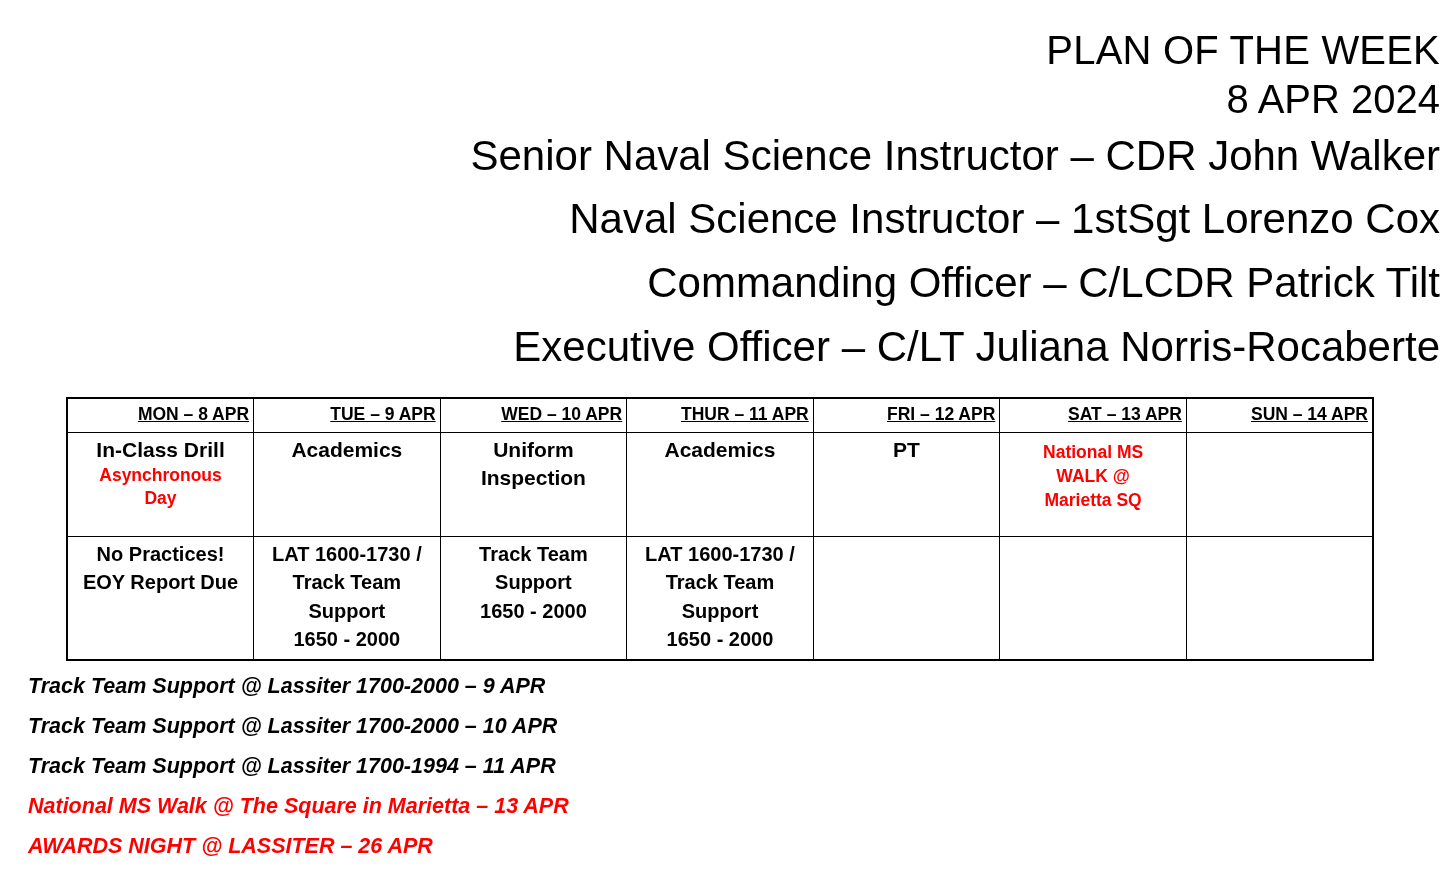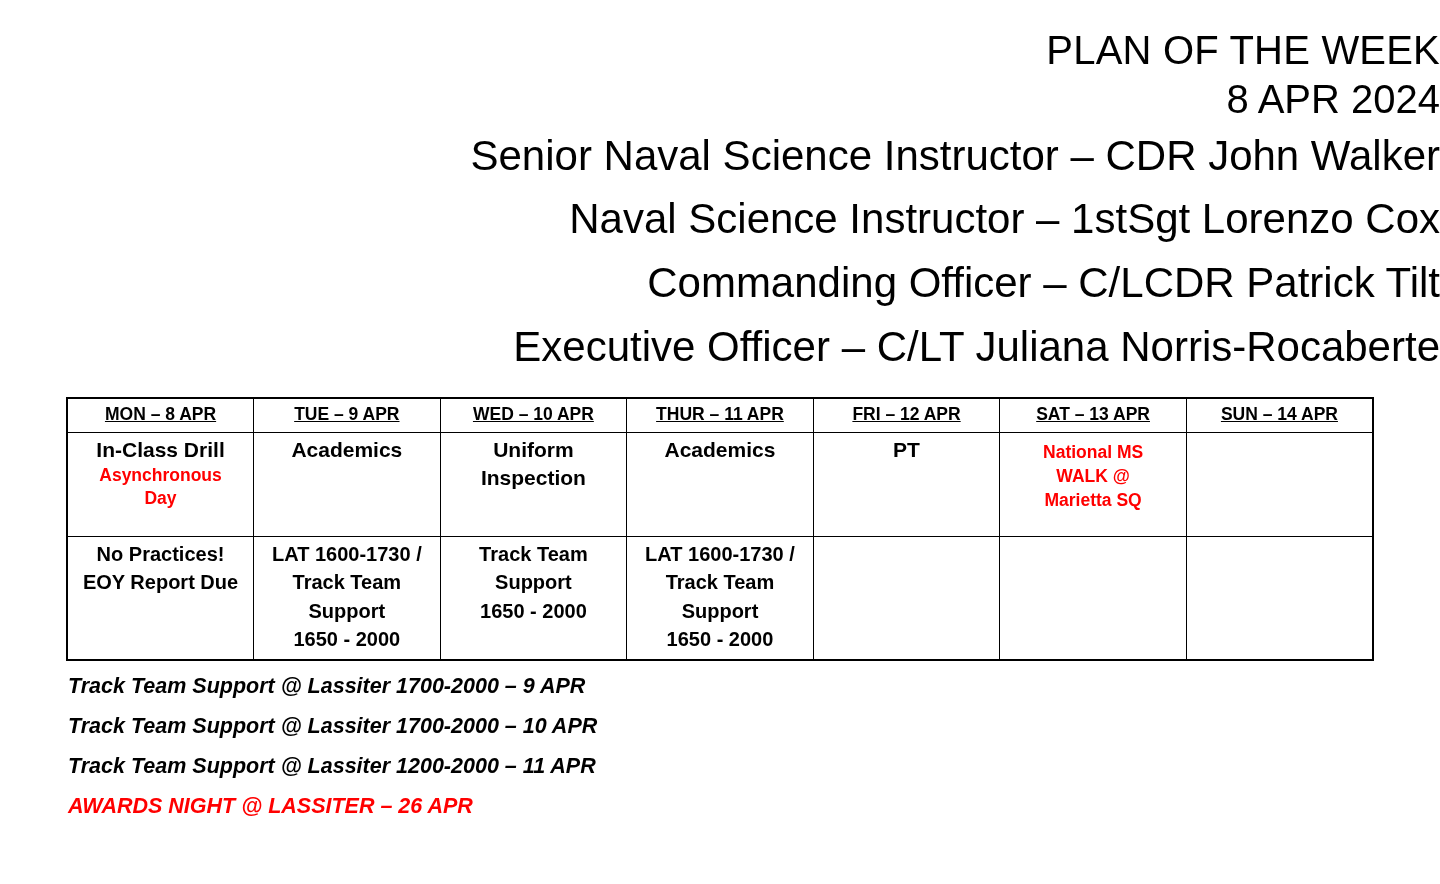--- a/index.html
+++ b/index.html
@@ -60,20 +60,21 @@
     padding: 3px 4px 6px 4px;
     text-align: center;
   }
   table.pow thead th {
     font-size: 17.5px;
     font-weight: bold;
     text-decoration: underline;
     padding: 4px 4px 5px 4px;
     vertical-align: middle;
     height: 24px;
+    text-align: right;
   }
   .row-main td {
     height: 90px;
     font-size: 21px;
     font-weight: bold;
     line-height: 1.32;
     vertical-align: top;
     padding-top: 6px;
   }
   .row-main td.small-red {
@@ -93,21 +94,21 @@
     height: 86px;
     font-size: 20px;
     font-weight: bold;
     line-height: 1.42;
     padding-top: 6px;
     border-radius: 22px;
   }
 
   
   .notes {
-    margin: 6px 0 0 68px;
+    margin: 6px 0 0 28px;
     width: 1320px;
   }
   .notes .note {
     font-size: 21.5px;
     font-weight: bold;
     font-style: italic;
     line-height: 1.86;
     white-space: nowrap;
   }
   .notes .note.red {
@@ -203,17 +204,18 @@
             <span class="cell-line"></span>
           </td>
         </tr>
       </tbody>
     </table>
   </div>
 
   <div class="notes">
     <div class="note">Track Team Support @ Lassiter 1700-2000 – 9 APR</div>
     <div class="note">Track Team Support @ Lassiter 1700-2000 – 10 APR</div>
-    <div class="note">Track Team Support @ Lassiter 1200-2000 – 11 APR</div>
+    <div class="note">Track Team Support @ Lassiter 1700-1994 – 11 APR</div>
+    <div class="note red">National MS Walk @ The Square in Marietta – 13 APR</div>
     <div class="note red">AWARDS NIGHT @ LASSITER – 26 APR</div>
   </div>
 
 </div>
 
 </body></html>

